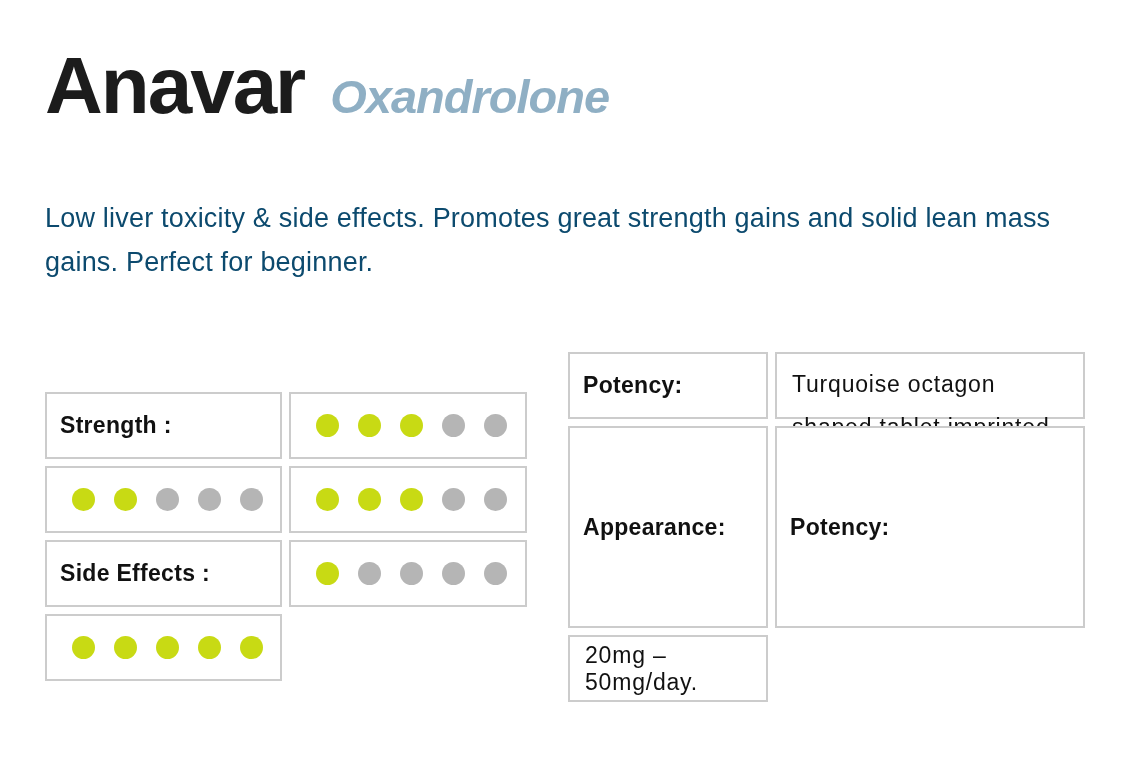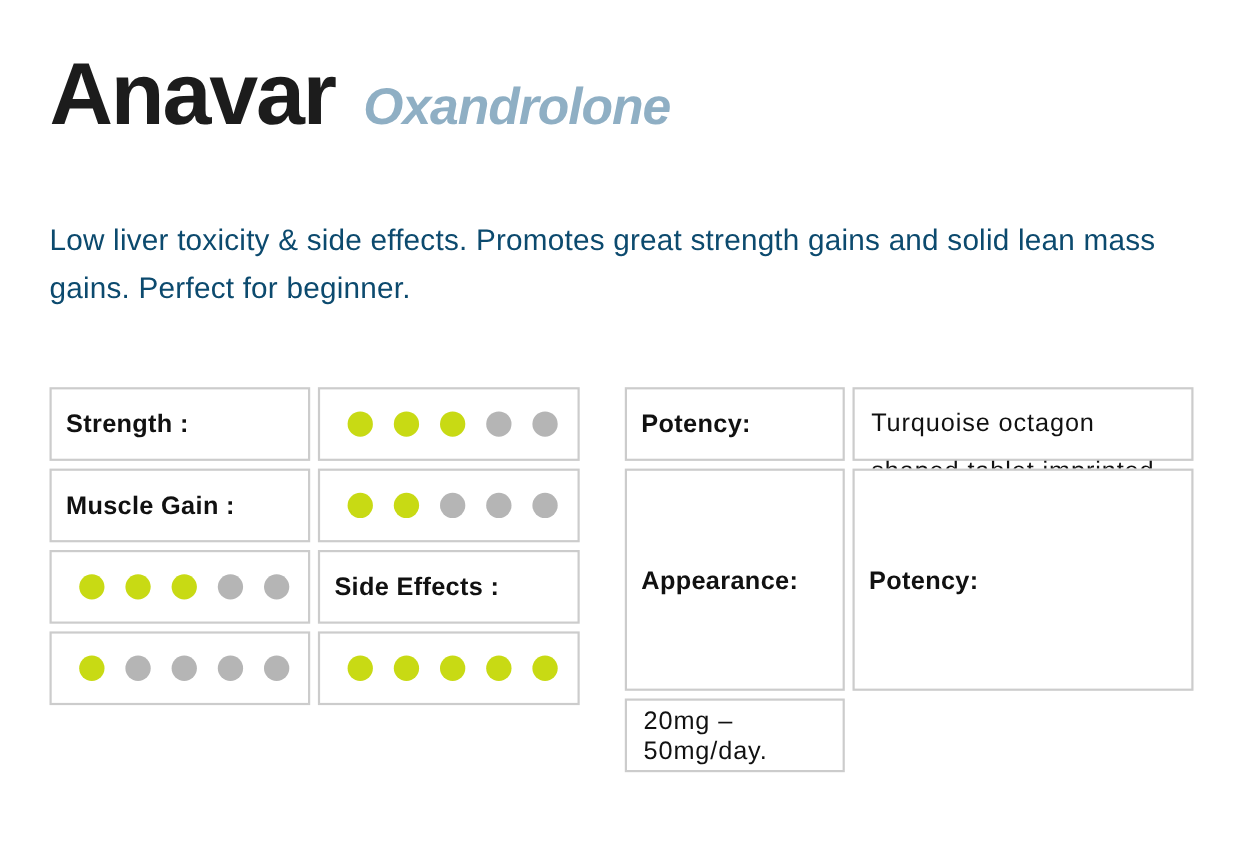--- a/index.html
+++ b/index.html
@@ -43,20 +43,21 @@
   }
 
   
   .tables { display: flex; gap: 41px; margin-top: 68px; }
 
   .ratings-table {
     display: grid;
     grid-template-columns: 237px 238px;
     grid-auto-rows: 67px;
     gap: 7px;
+    margin-top: 40px;
   }
   .details-table {
     display: grid;
     grid-template-columns: 200px 310px;
     grid-template-rows: 67px 202px 67px;
     gap: 7px;
   }
   .cell {
     border: 2px solid var(--cell-border, #cccccc);
     background: #ffffff;
@@ -105,21 +106,20 @@
       <div class="ratings-table">
         <div class="cell label-cell">Strength :</div>
         <div class="cell dots-cell">
             <span class="dot dot-on"></span>
             <span class="dot dot-on"></span>
             <span class="dot dot-on"></span>
             <span class="dot dot-off"></span>
             <span class="dot dot-off"></span>
           </div>
 
-        <div class="cell label-cell">Muscle Gain :</div>
         <div class="cell dots-cell">
             <span class="dot dot-on"></span>
             <span class="dot dot-on"></span>
             <span class="dot dot-off"></span>
             <span class="dot dot-off"></span>
             <span class="dot dot-off"></span>
           </div>
 
         <div class="cell dots-cell">
             <span class="dot dot-on"></span>

